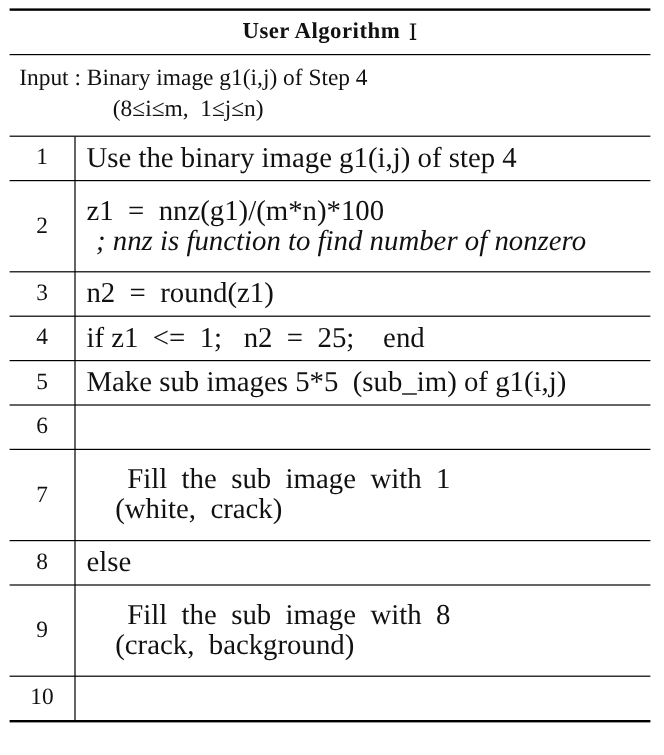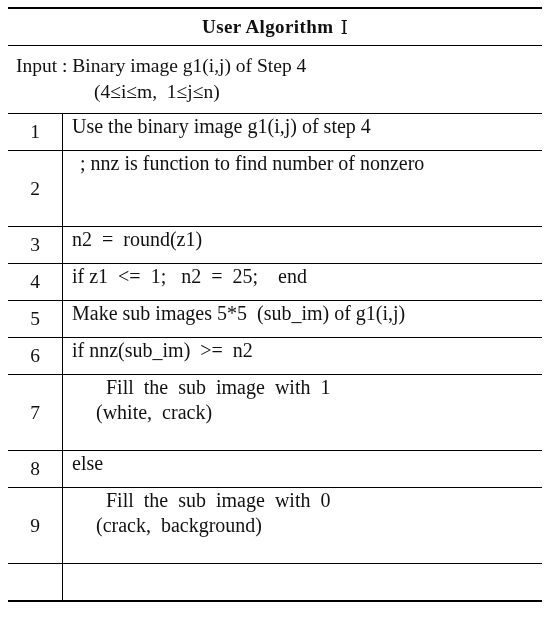--- a/index.html
+++ b/index.html
@@ -95,63 +95,65 @@
     flex: 0 0 54px;
     display: flex;
     align-items: center;
     justify-content: center;
     font-size: 19.5px;
   }
   .step-body {
     flex: 1 1 auto;
     display: flex;
     flex-direction: column;
+    justify-content: center;
     padding-left: 10px;
-    font-size: 20px;
+    font-size: 24px;
     line-height: 25px;
   }
   .step-row.tall { min-height: 75px; }
   .step-body .line { white-space: pre; }
-  .step-body .line.sub { padding-left: 8px; }
+  .step-body .line.sub { padding-left: 8px; font-style: italic; }
   .step-body .line.ind { padding-left: 34px; }
   .step-body .line.ind2 { padding-left: 24px; }
 </style>
 </head>
 <body>
 
 <div class="algo-table">
 
   <div class="rule-top"></div>
 
   <div class="title-row">
     <span class="title-text">User Algorithm</span>
       <span class="title-numeral">Ⅰ</span>
   </div>
 
   <div class="rule-mid"></div>
 
   <div class="io-block">
     <div class="io-line">Input : Binary image g1(i,j) of Step 4</div>
-    <div class="io-line indent">(4≤i≤m,  1≤j≤n)</div>
+    <div class="io-line indent">(8≤i≤m,  1≤j≤n)</div>
   </div>
 
   <div class="rule-mid"></div>
 
   <div class="steps" id="steps">
     <div class="divider"></div>
   <div class="step-row">
         <div class="step-num">1</div>
         <div class="step-body">
           <div class="line">Use the binary image g1(i,j) of step 4</div>
         </div>
       </div>
       <div class="rule-thin"></div>
       <div class="step-row tall">
         <div class="step-num">2</div>
         <div class="step-body">
+          <div class="line">z1  =  nnz(g1)/(m*n)*100</div>
           <div class="line sub">; nnz is function to find number of nonzero</div>
         </div>
       </div>
       <div class="rule-thin"></div>
       <div class="step-row">
         <div class="step-num">3</div>
         <div class="step-body">
           <div class="line">n2  =  round(z1)</div>
         </div>
       </div>
@@ -165,47 +167,45 @@
       <div class="rule-thin"></div>
       <div class="step-row">
         <div class="step-num">5</div>
         <div class="step-body">
           <div class="line">Make sub images 5*5  (sub_im) of g1(i,j)</div>
         </div>
       </div>
       <div class="rule-thin"></div>
       <div class="step-row">
         <div class="step-num">6</div>
-        <div class="step-body">
-          <div class="line">if nnz(sub_im)  &gt;=  n2</div>
-        </div>
       </div>
       <div class="rule-thin"></div>
       <div class="step-row tall">
         <div class="step-num">7</div>
         <div class="step-body">
           <div class="line ind">Fill  the  sub  image  with  1</div>
           <div class="line ind2">(white,  crack)</div>
         </div>
       </div>
       <div class="rule-thin"></div>
       <div class="step-row">
         <div class="step-num">8</div>
         <div class="step-body">
           <div class="line">else</div>
         </div>
       </div>
       <div class="rule-thin"></div>
       <div class="step-row tall">
         <div class="step-num">9</div>
         <div class="step-body">
-          <div class="line ind">Fill  the  sub  image  with  0</div>
+          <div class="line ind">Fill  the  sub  image  with  8</div>
           <div class="line ind2">(crack,  background)</div>
         </div>
       </div>
       <div class="rule-thin"></div>
       <div class="step-row">
+        <div class="step-num">10</div>
       </div>
     </div>
 
   <div class="rule-bottom"></div>
 
 </div>
 
 </body></html>

